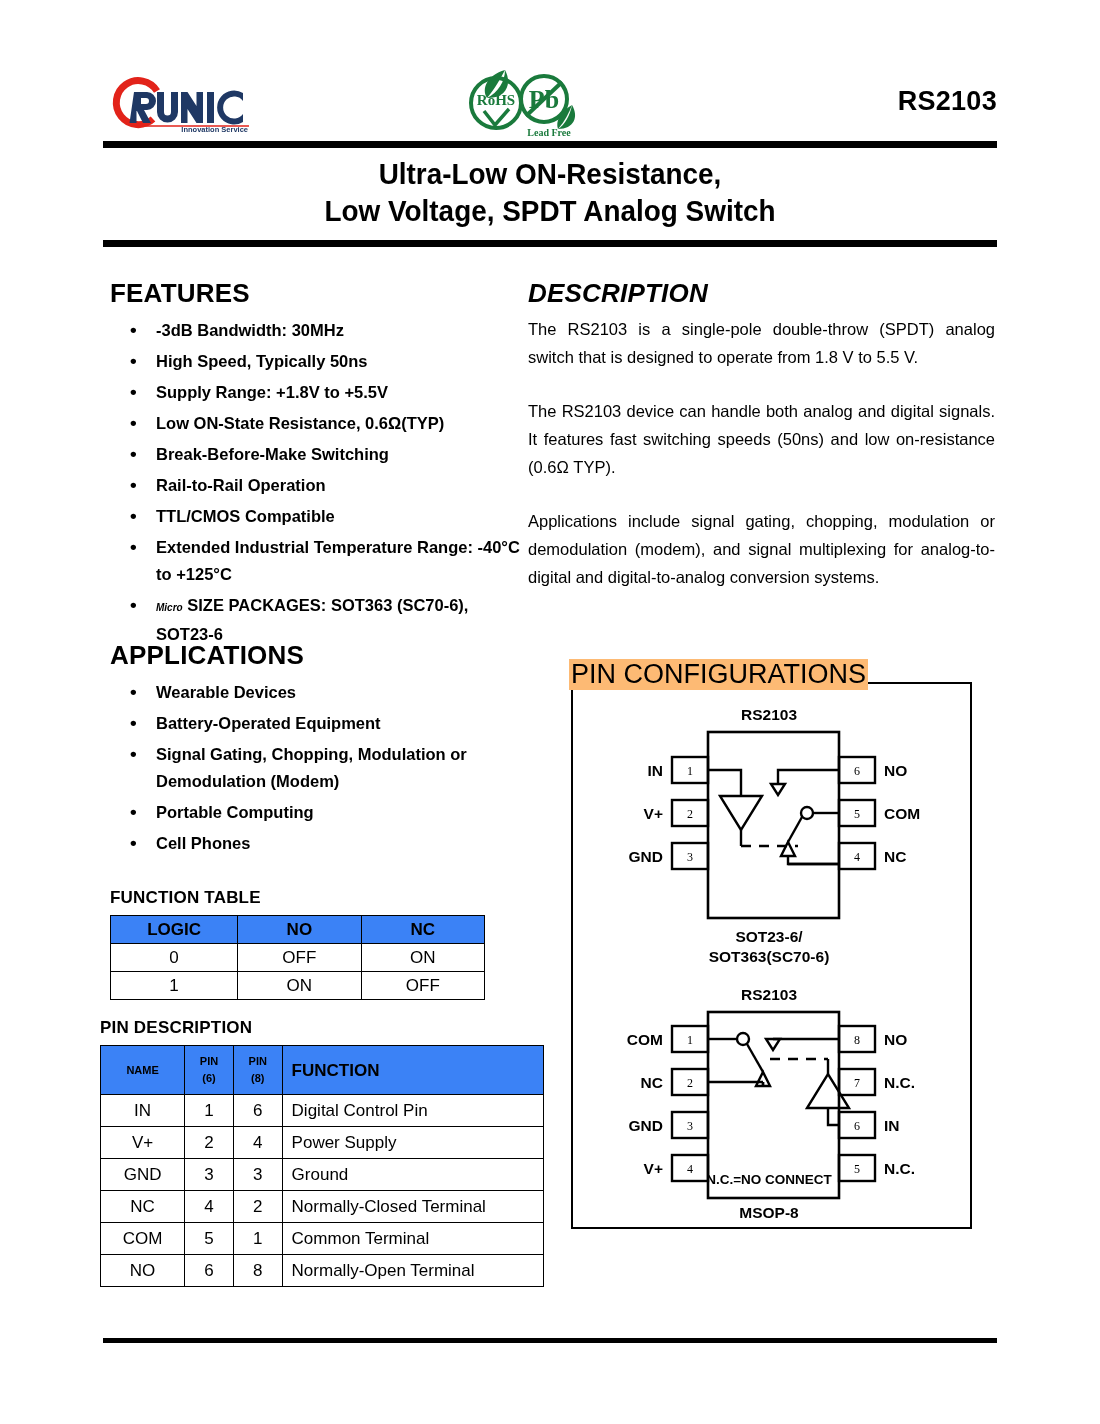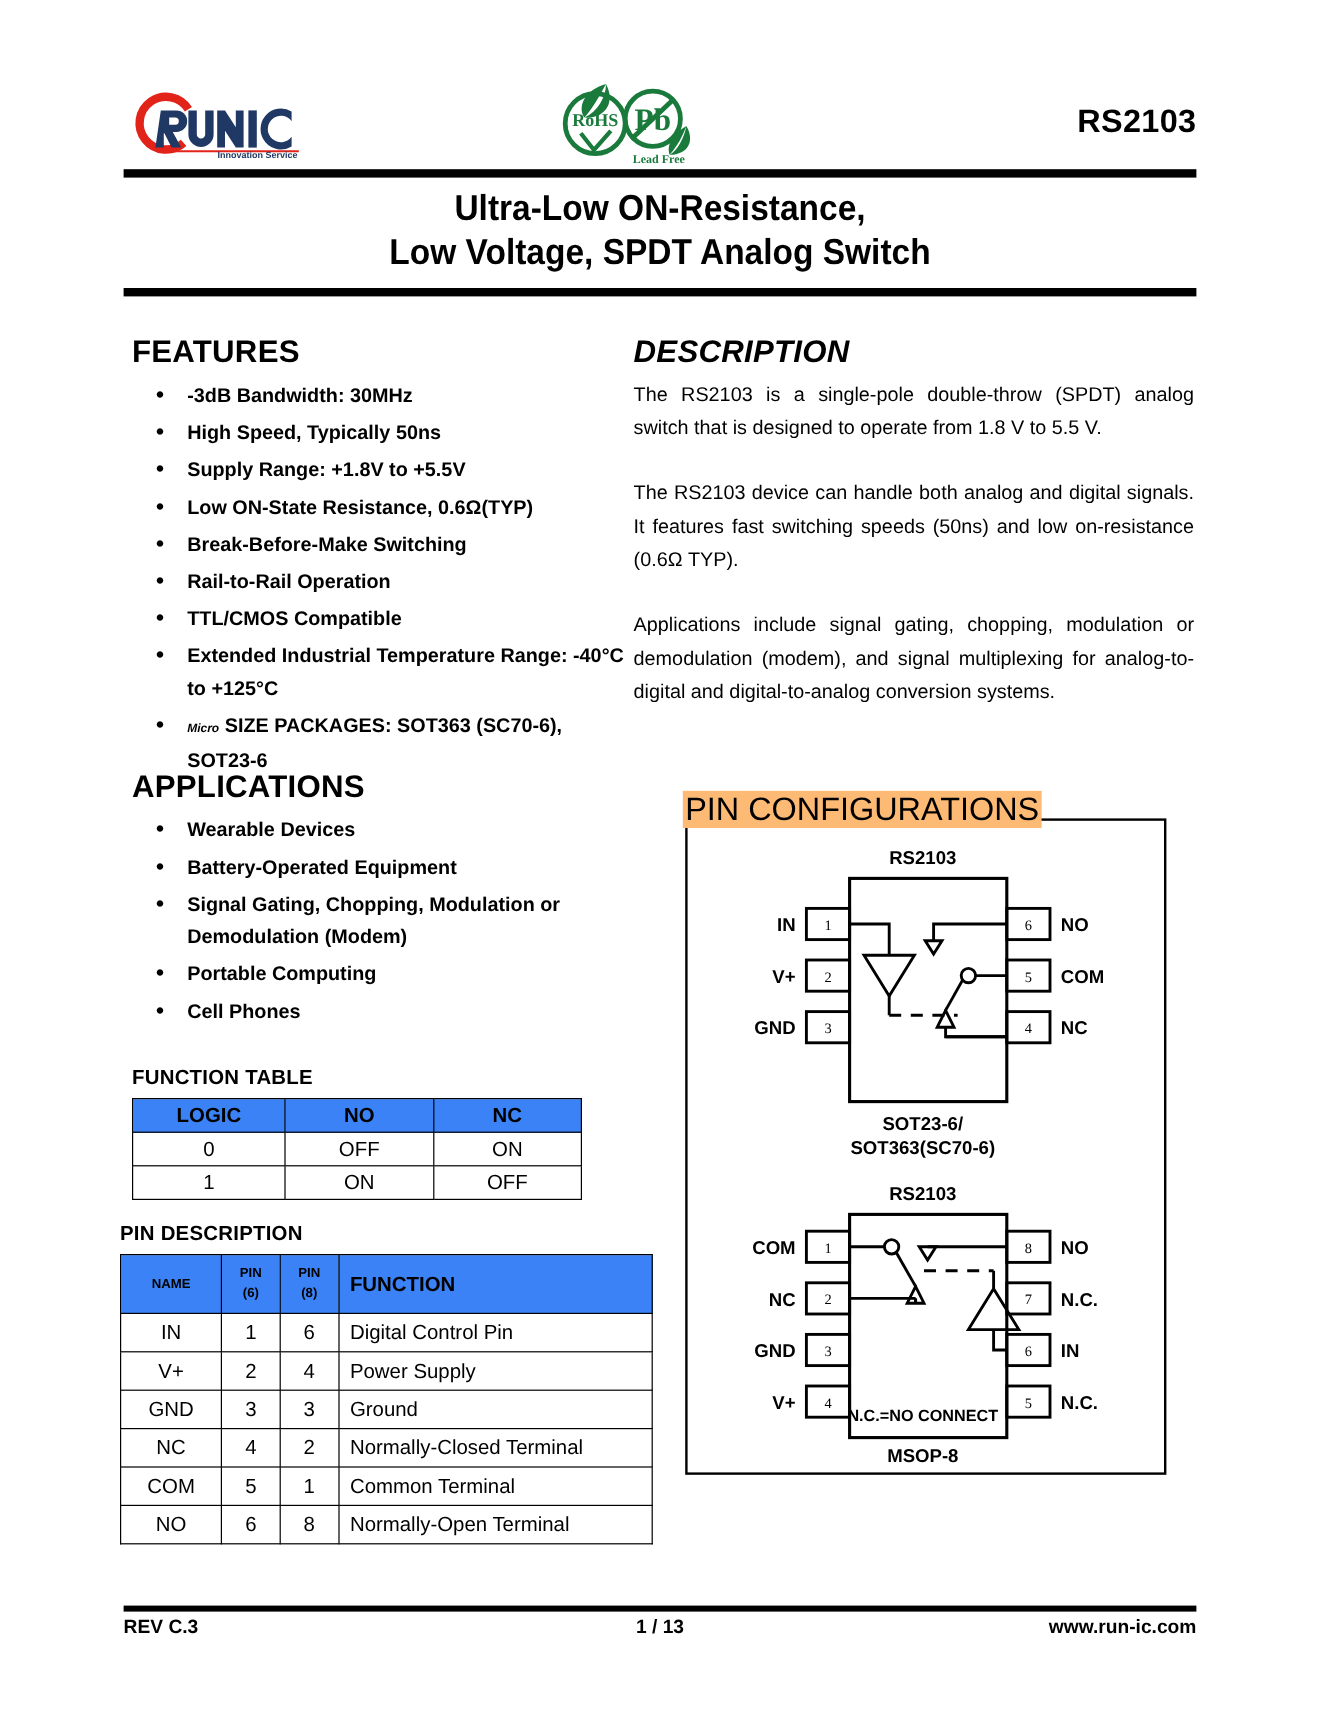--- a/index.html
+++ b/index.html
@@ -372,19 +372,14 @@
         <text x="196" y="500" font-size="13.5" font-weight="bold" fill="#000" stroke="none" text-anchor="middle">N.C.=NO CONNECT</text>
 
         <text x="196" y="534" font-size="15.5" font-weight="bold" fill="#000" stroke="none" text-anchor="middle">MSOP-8</text>
       </g>
     </svg>
   </div>
 
   <div class="pinconf-title">PIN CONFIGURATIONS</div>
 
   <div class="rule-bot"></div>
-  <div class="footer">
-    <span class="rev">REV C.3</span>
-    <span class="pg">1 / 13</span>
-    <span class="url">www.run-ic.com</span>
-  </div>
 
 </div>
 
 </body></html>

